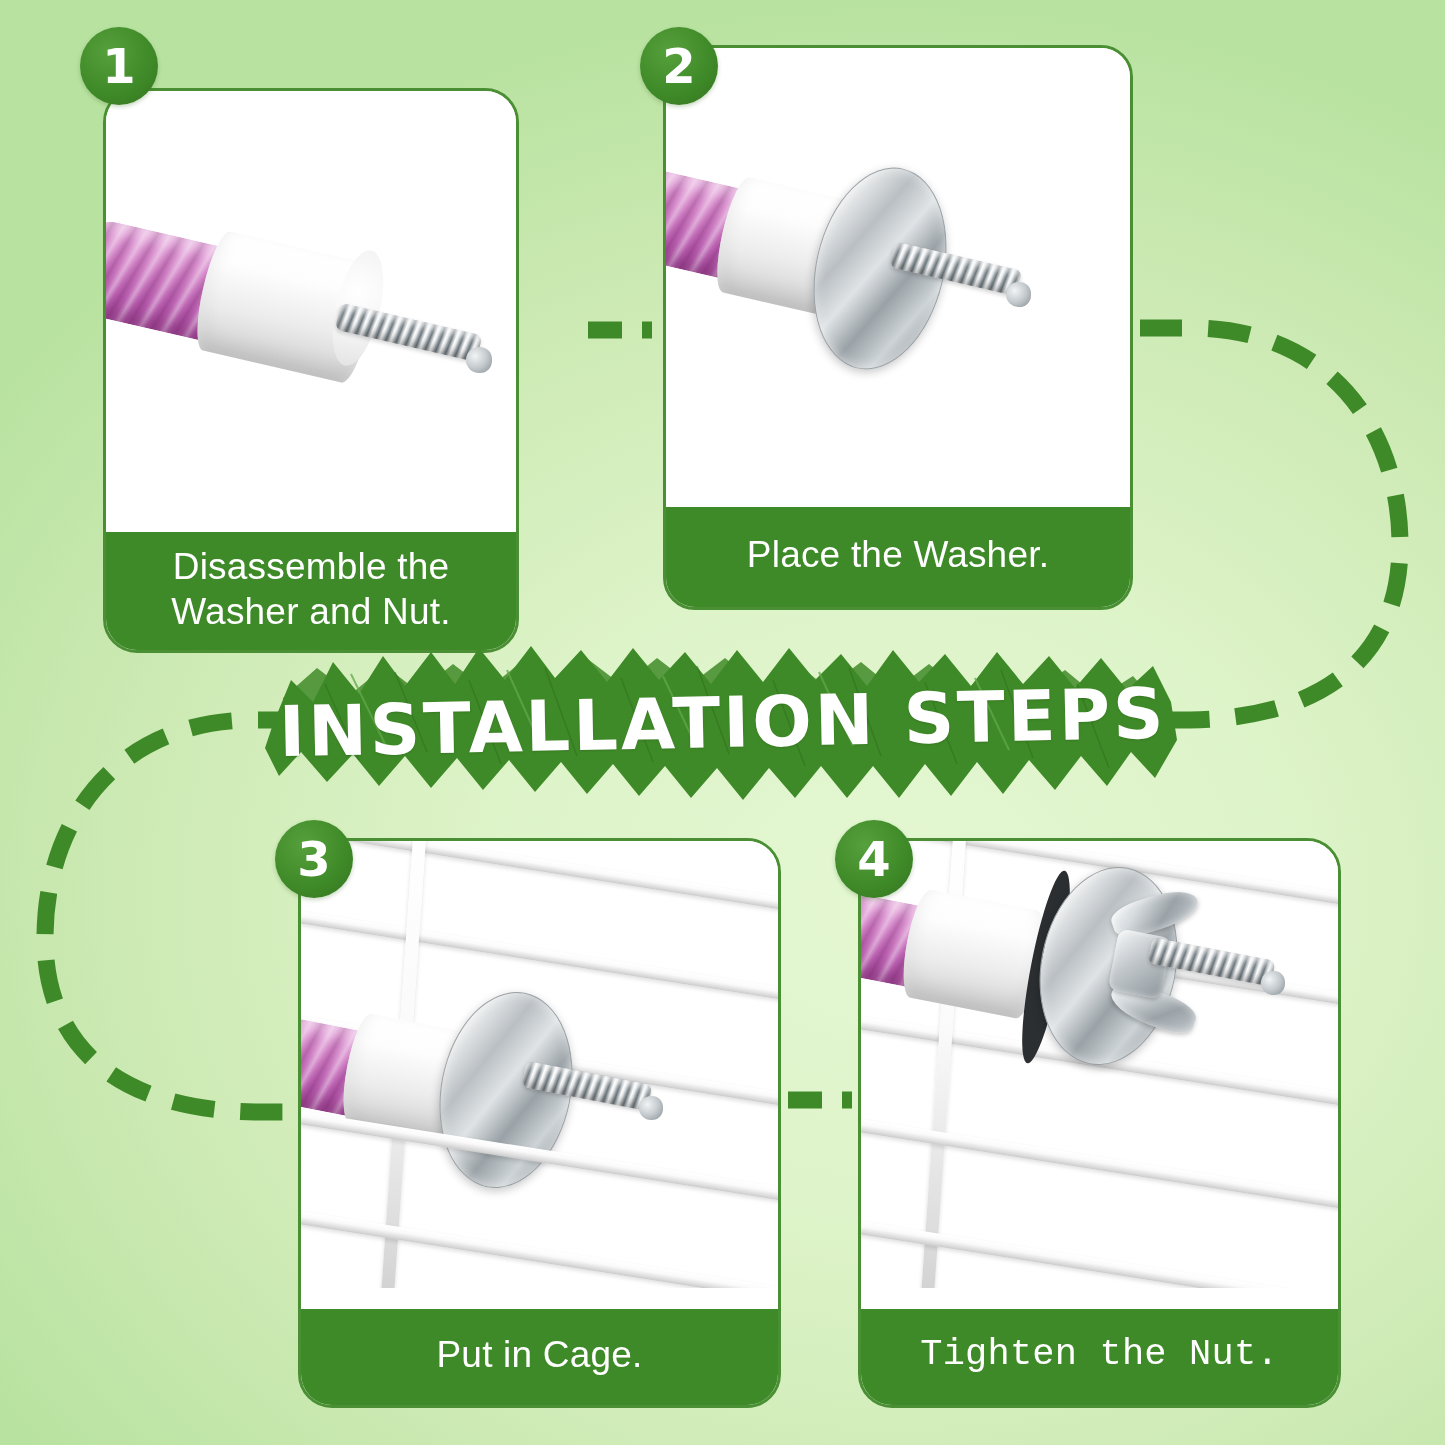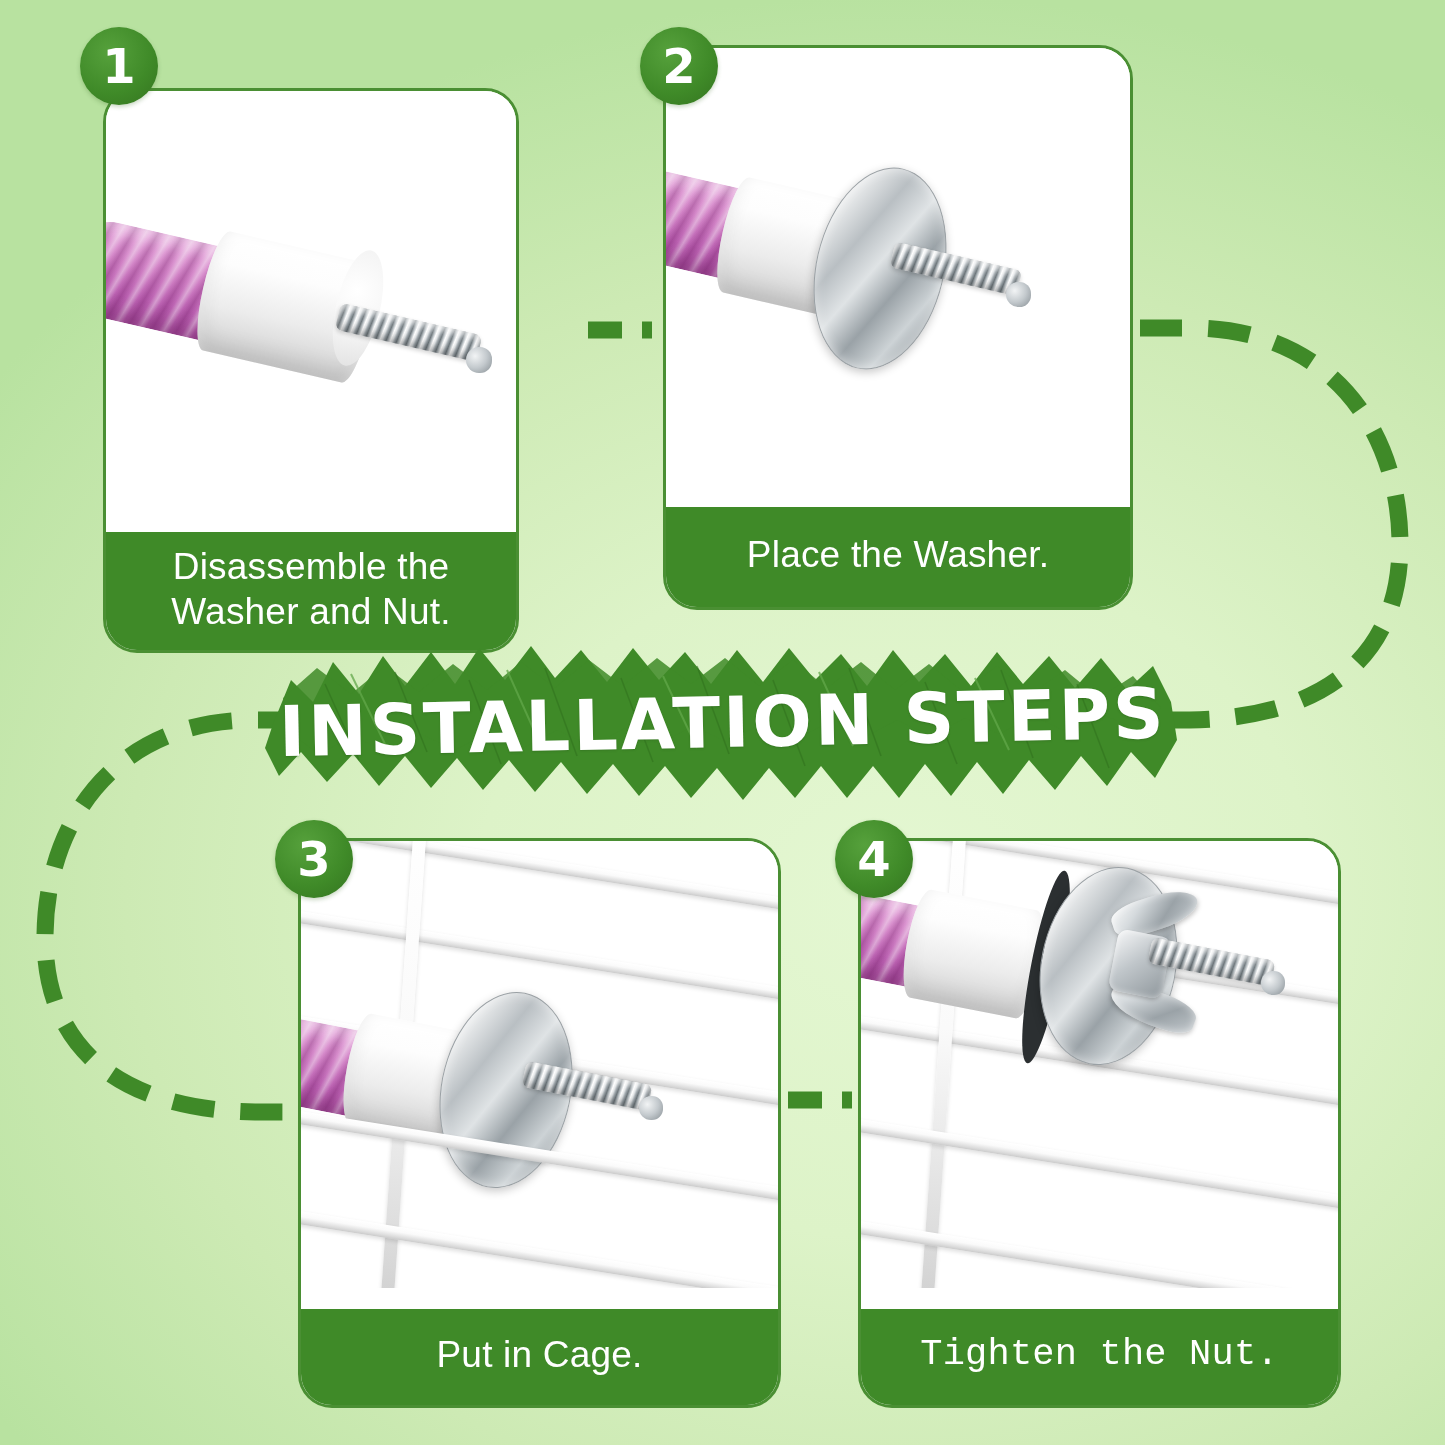--- a/index.html
+++ b/index.html
@@ -37,21 +37,21 @@
     position: absolute;
     border: 3px solid #4a8f33;
     border-radius: 34px;
     background: #ffffff;
     overflow: hidden;
     box-sizing: border-box;
     display: flex;
     flex-direction: column;
   }
   .card-1 { left: 103px;  top: 45px;   width: 416px; height: 565px; margin-top: 43px; }
-  .card-2 { left: 663px;  top: 45px;   width: 470px; height: 565px; }
+  .card-2 { left: 663px;  top: 45px;   width: 470px; height: 565px; border-radius: 32px; }
   .card-3 { left: 298px;  top: 838px;  width: 483px; height: 570px; }
   .card-4 { left: 858px;  top: 838px;  width: 483px; height: 570px; font-family: Liberation Mono, monospace; }
 
   .photo {
     position: relative;
     flex: 1 1 auto;
     background: #ffffff;
     overflow: hidden;
   }
 

